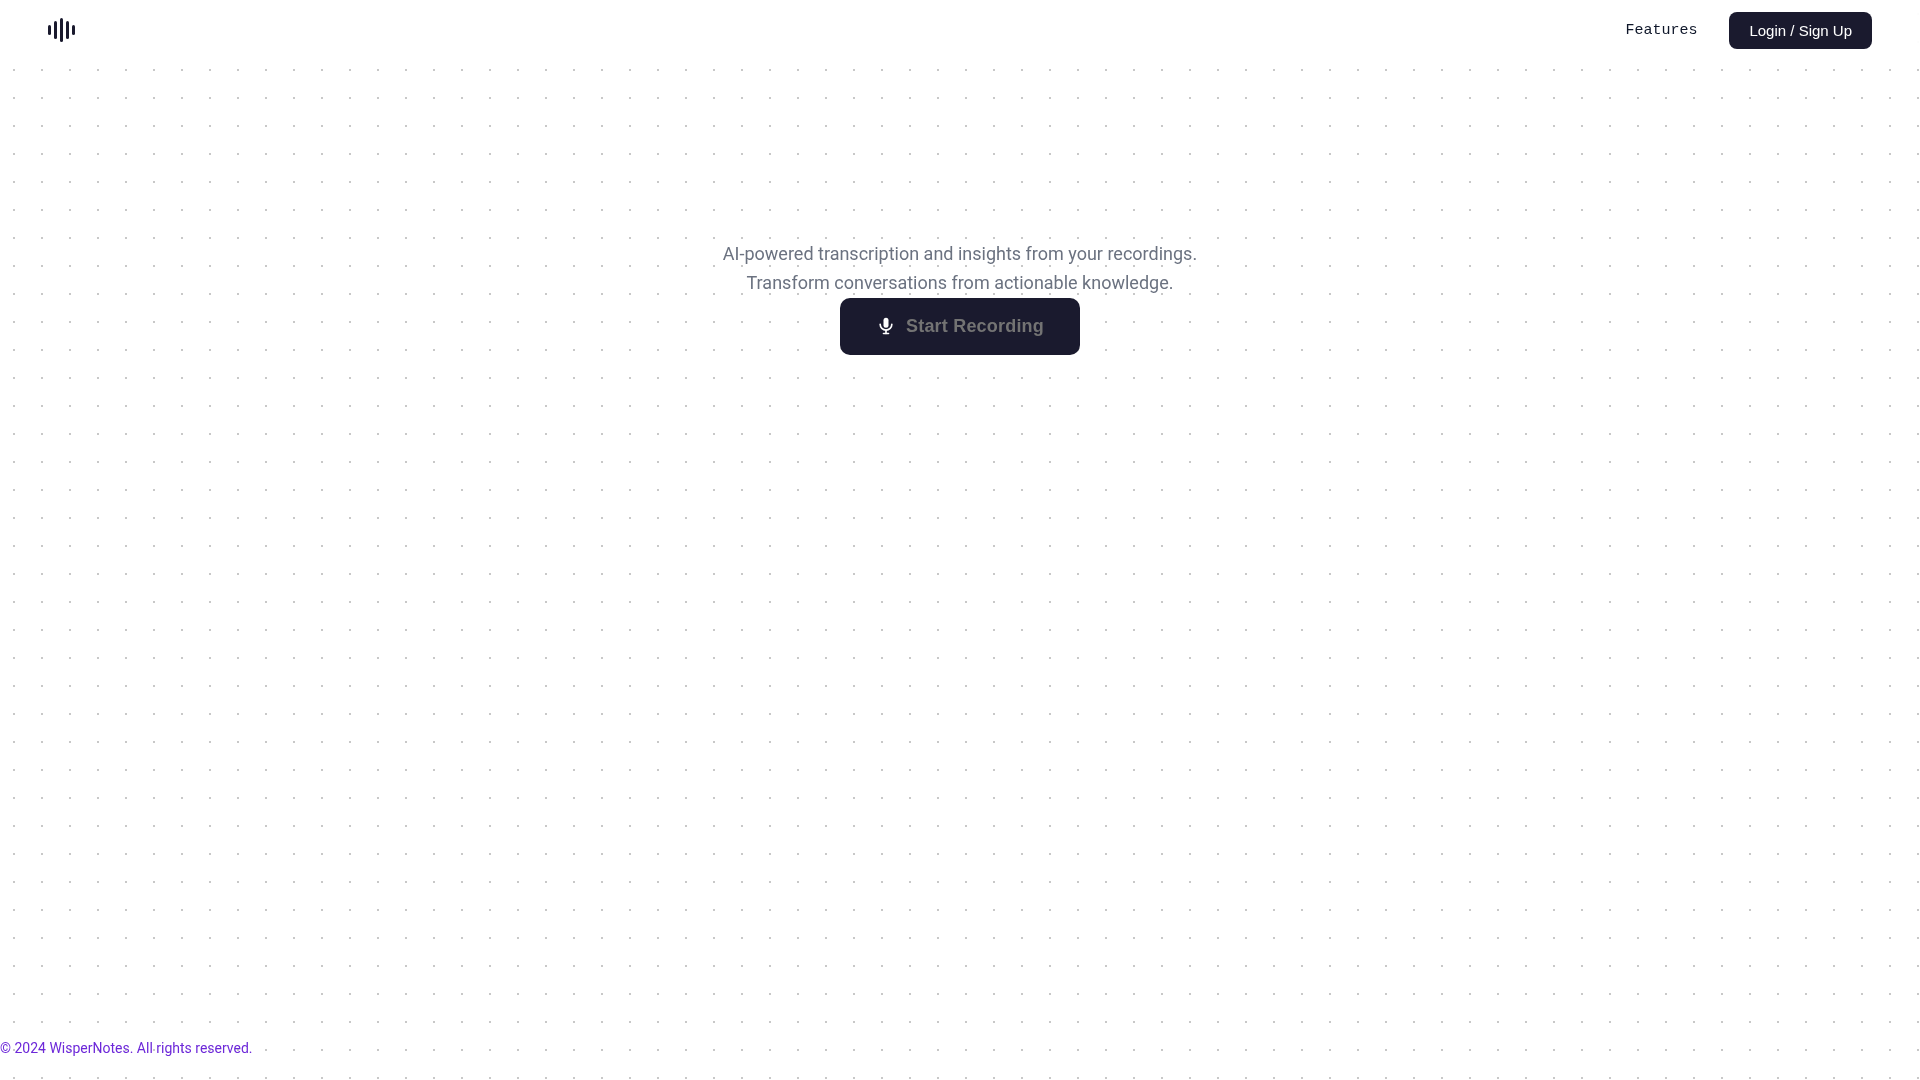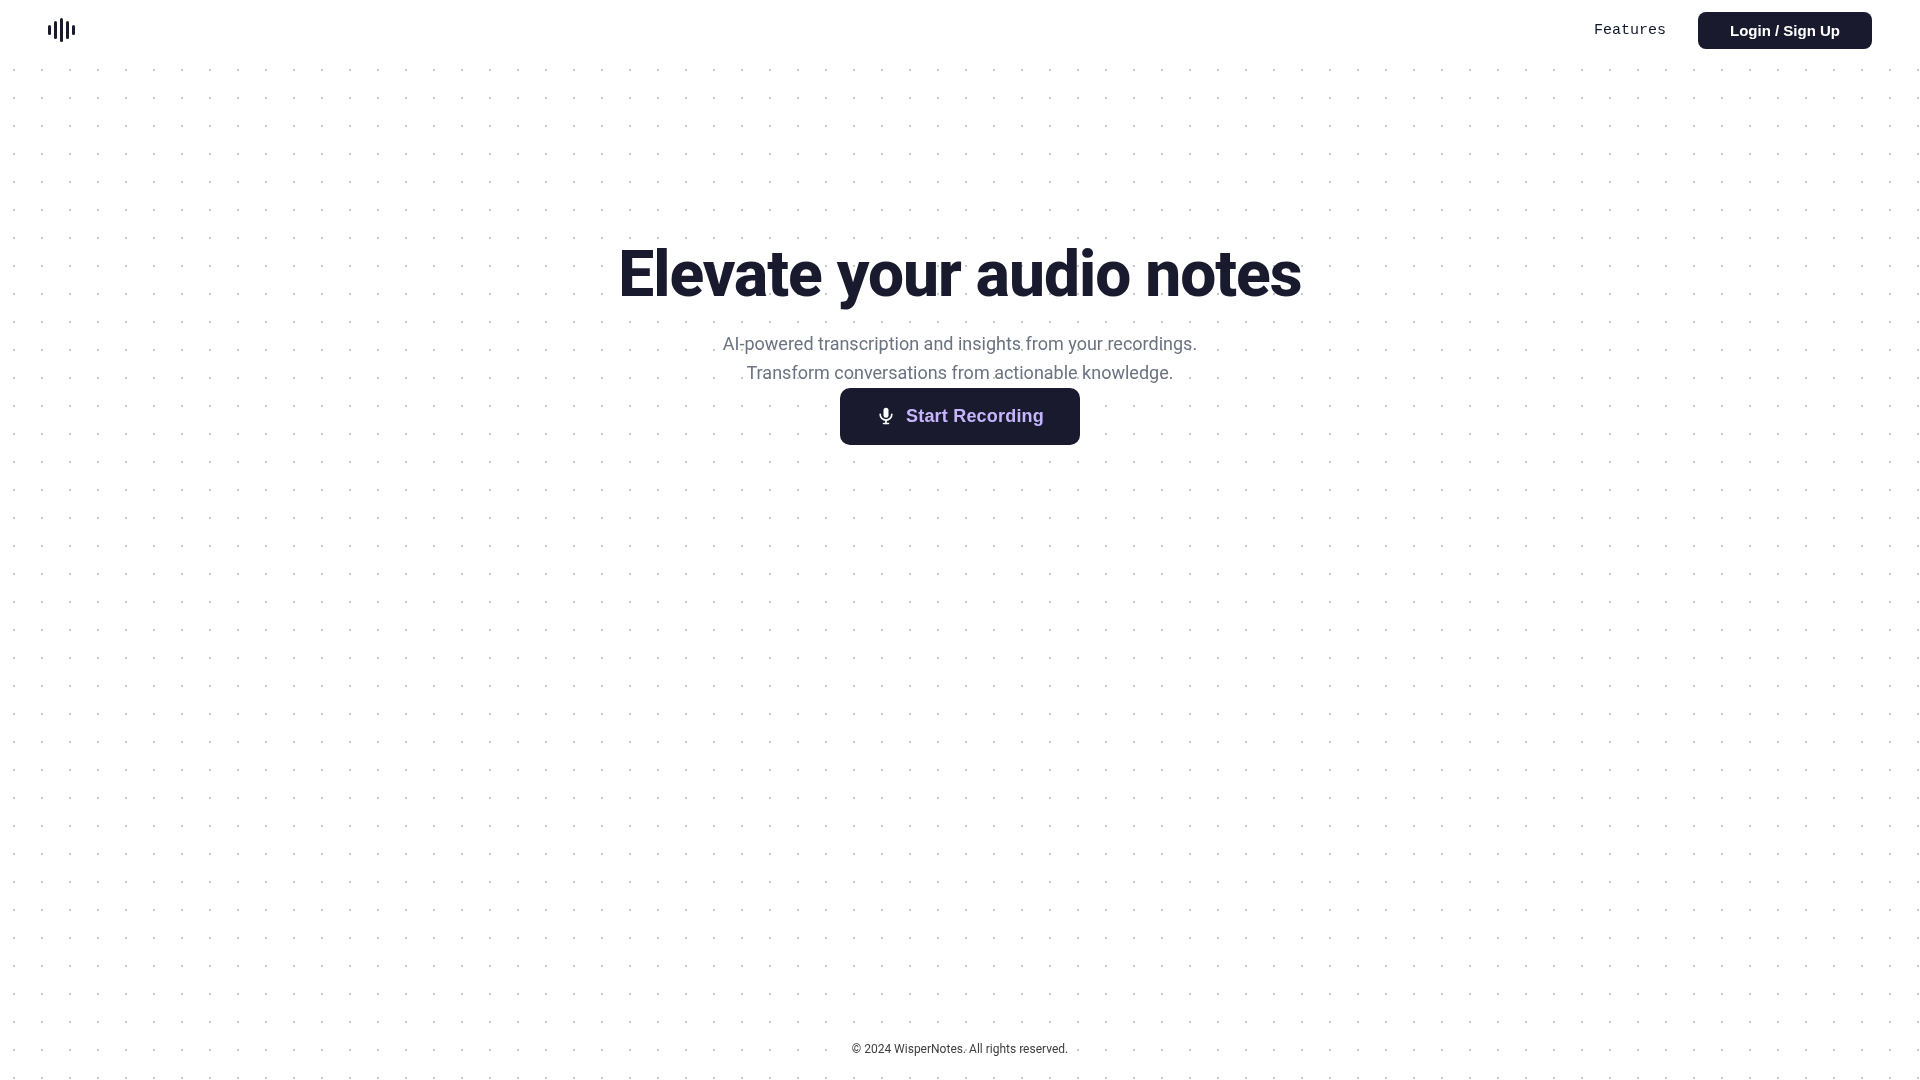--- a/index.html
+++ b/index.html
@@ -73,24 +73,24 @@
       text-decoration: none;
       cursor: pointer;
       font-family: Liberation Mono, monospace;
     }
 
     .btn-login {
       background-color: #1a1a2e;
       color: #ffffff;
       border: none;
       border-radius: 8px;
-      padding: 10px 32px;
+      padding: 10px 20px;
       font-size: 15px;
       cursor: pointer;
-      font-weight: 700;
+      font-weight: 400;
     }
 
     
     .hero {
       position: relative;
       z-index: 10;
       display: flex;
       flex-direction: column;
       align-items: center;
       justify-content: center;
@@ -112,21 +112,21 @@
       color: #6b7280;
       line-height: 1.6;
       max-width: 560px;
     }
 
     .btn-start-recording {
       display: flex;
       align-items: center;
       gap: 10px;
       background-color: #1a1a2e;
-      color: #c4b5fd;
+      color: #737373;
       border: none;
       border-radius: 10px;
       padding: 18px 36px;
       font-size: 18px;
       font-weight: 600;
       cursor: pointer;
       letter-spacing: 0.2px;
     }
 
     
@@ -134,24 +134,24 @@
       width: 20px;
       height: 20px;
     }
 
     
     .footer {
       position: absolute;
       bottom: 24px;
       left: 0;
       right: 0;
-      text-align: center;
+      text-align: left;
       z-index: 10;
-      color: #404040;
-      font-size: 12px;
+      color: #6d28d9;
+      font-size: 14px;
     }
   </style>
 </head>
 <body>
 
 <div class="dot-grid"></div>
 
 <nav class="navbar">
   <div class="navbar-logo">
     <div class="logo-icon">
@@ -162,21 +162,20 @@
       <div class="bar" style="height:10px;"></div>
     </div>
   </div>
   <div class="navbar-right">
     <a class="nav-link">Features</a>
     <button class="btn-login">Login / Sign Up</button>
   </div>
 </nav>
 
 <main class="hero">
-  <h1 class="hero-title">Elevate your audio notes</h1>
   <p class="hero-subtitle">
     <span>AI-powered transcription and insights from your recordings.</span>
     <br>
     <span>Transform conversations from actionable knowledge.</span>
   </p>
   <button class="btn-start-recording">
     <svg class="mic-icon" viewBox="0 0 24 24" fill="none" xmlns="http://www.w3.org/2000/svg">
       <rect x="9" y="2" width="6" height="12" rx="3" fill="white"></rect>
       <path d="M5 10a7 7 0 0 0 14 0" stroke="white" stroke-width="2" stroke-linecap="round"></path>
       <line x1="12" y1="17" x2="12" y2="21" stroke="white" stroke-width="2" stroke-linecap="round"></line>

